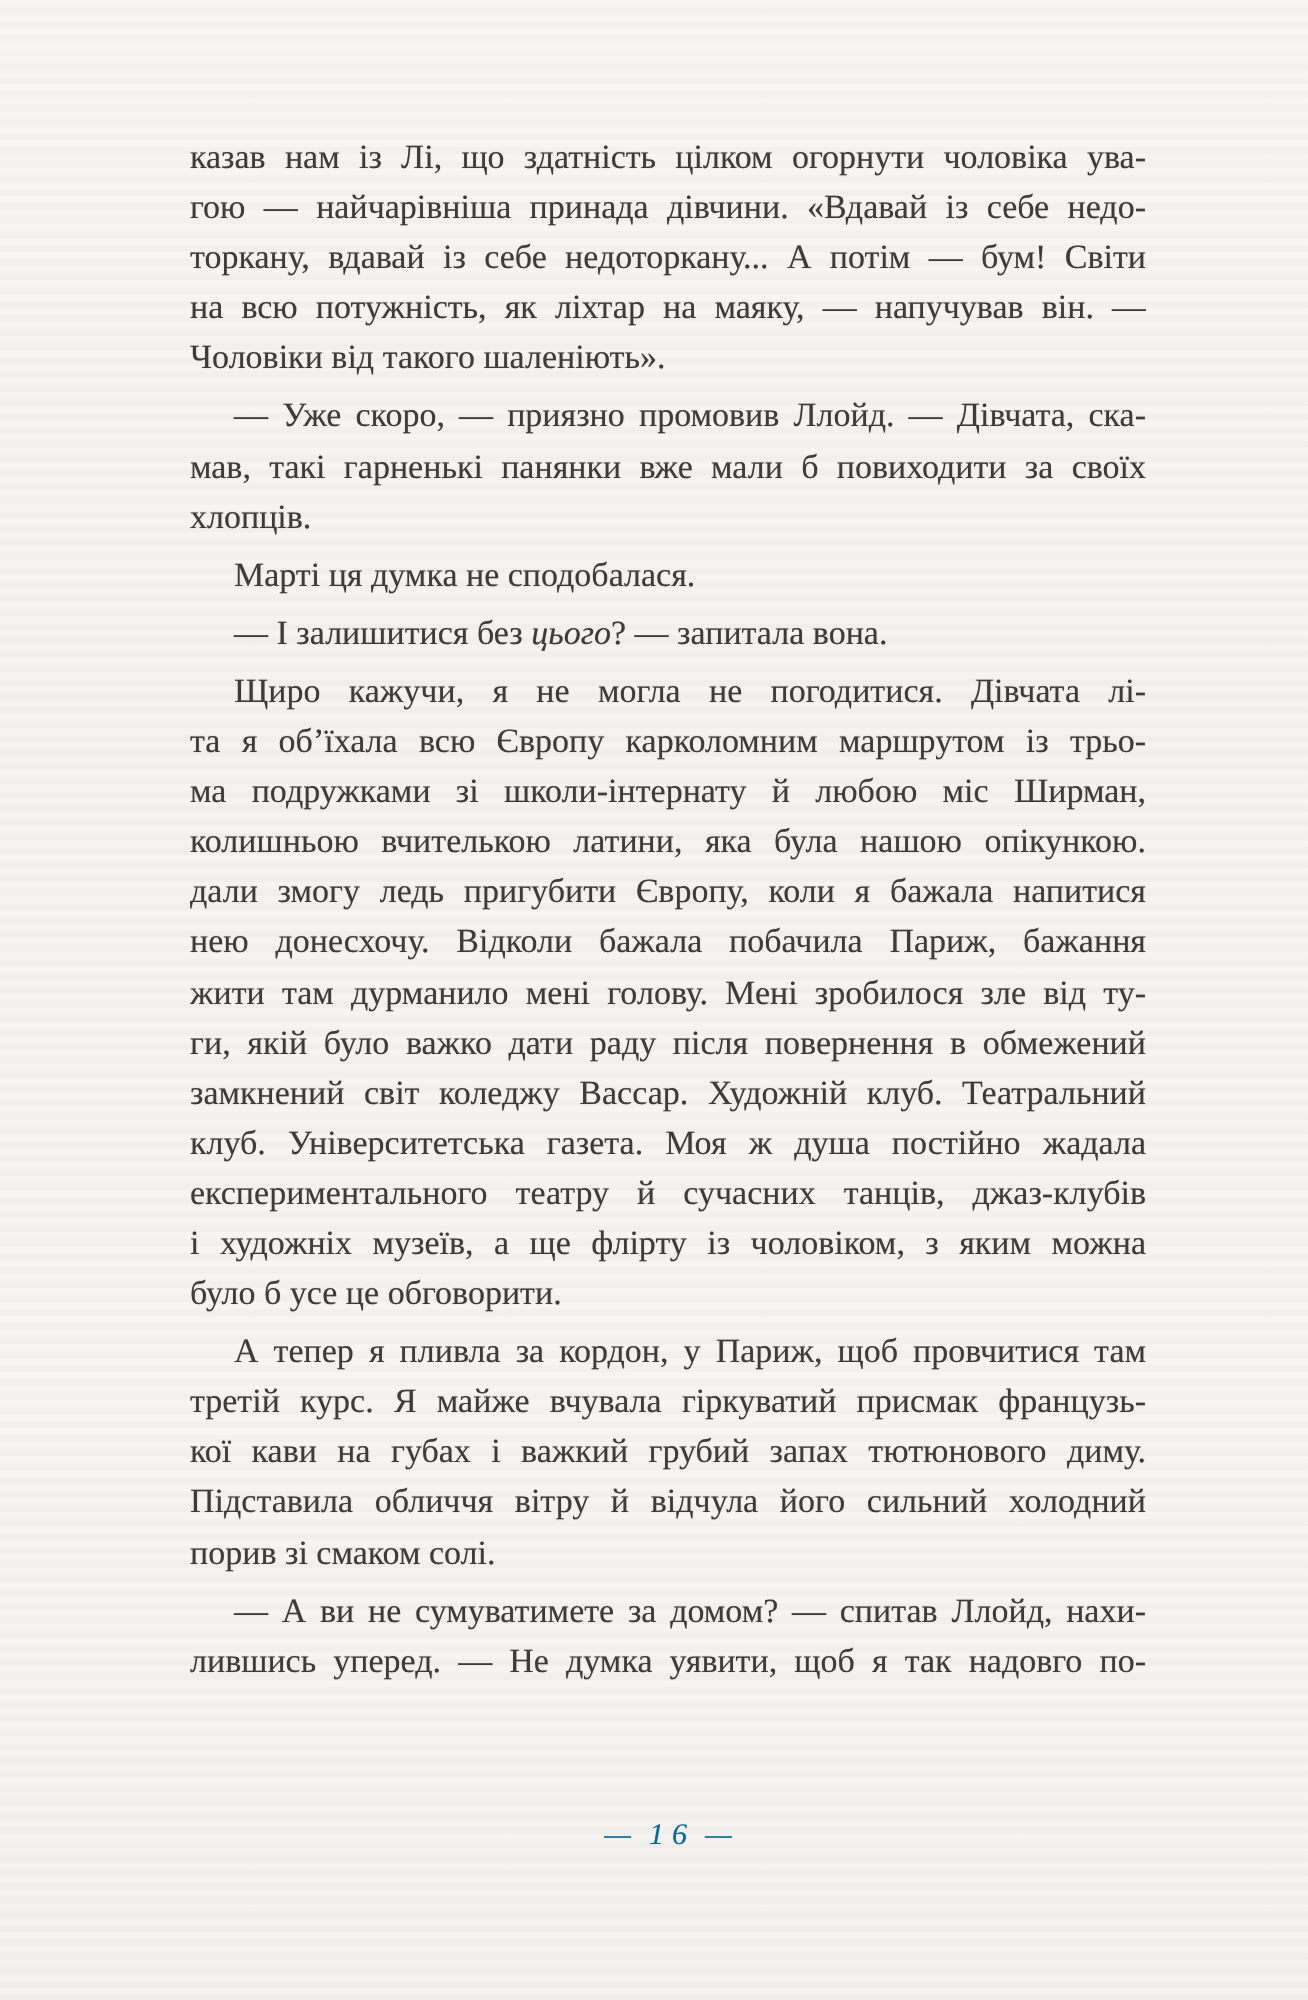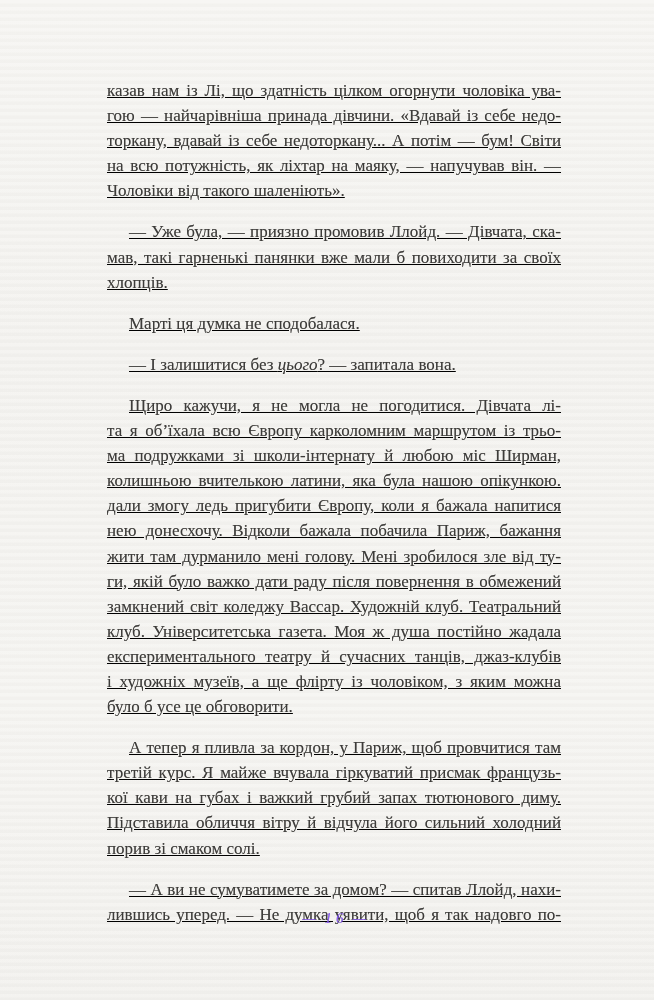--- a/index.html
+++ b/index.html
@@ -18,23 +18,22 @@
       linear-gradient(180deg, #f7f6f3 0%, #f4f3f0 35%, #f6f5f2 70%, #f3f2ef 100%);
     font-family: "Liberation Serif", "DejaVu Serif", serif;
   }
   .text-block {
     position: absolute;
     left: 91px;
     top: 62px;
     width: 486px;
   }
   .paragraph {
-    margin: 16px;
+    margin: 4px;
     padding: 0;
-    text-decoration: underline;
   }
   .line {
     font-size: 17px;
     line-height: 25.1px;
     height: 25.1px;
     overflow: hidden;
     color: #3d3c3a;
     text-align: justify;
     text-align-last: justify;
     text-shadow: 0 0 0.5px rgba(70,68,64,0.45);
@@ -51,21 +50,21 @@
     font-style: italic;
   }
   .footer {
     position: absolute;
     left: 91px;
     top: 910px;
     width: 486px;
     text-align: center;
     font-style: italic;
     font-size: 15px;
-    color: #8b5cf6;
+    color: #0369a1;
     text-shadow: 0 0 0.5px rgba(70,68,64,0.4);
   }
   .footer .dash {
     letter-spacing: 0;
     margin: 0 9px;
   }
   .footer .num {
     letter-spacing: 4px;
     margin-right: -4px; 
   }
@@ -75,21 +74,21 @@
 
 <div class="text-block" id="text-block">
     <div class="paragraph">
       <div class="line">казав нам із Лі, що здатність цілком огорнути чоловіка ува-</div>
       <div class="line">гою — найчарівніша принада дівчини. «Вдавай із себе недо-</div>
       <div class="line">торкану, вдавай із себе недоторкану... А потім — бум! Світи</div>
       <div class="line">на всю потужність, як ліхтар на маяку, — напучував він. —</div>
       <div class="line last">Чоловіки від такого шаленіють».</div>
     </div>
     <div class="paragraph">
-      <div class="line first">— Уже була, — приязно промовив Ллойд. — Дівчата, ска-</div>
+      <div class="line first">— Уже скоро, — приязно промовив Ллойд. — Дівчата, ска-</div>
       <div class="line">мав, такі гарненькі панянки вже мали б повиходити за своїх</div>
       <div class="line last">хлопців.</div>
     </div>
     <div class="paragraph">
       <div class="line first last">Марті ця думка не сподобалася.</div>
     </div>
     <div class="paragraph">
       <div class="line first last"><span>— І залишитися без </span><span class="italic">цього</span><span>? — запитала вона.</span></div>
     </div>
     <div class="paragraph">

